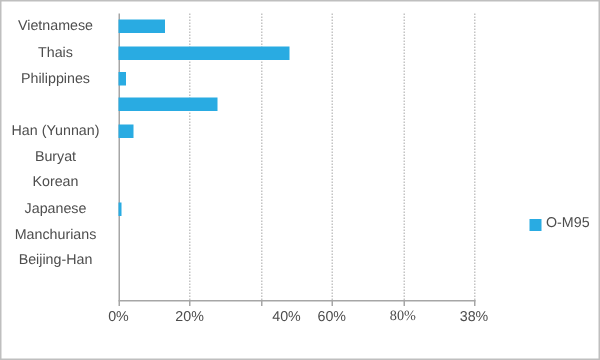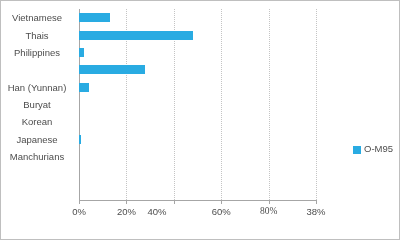--- a/index.html
+++ b/index.html
@@ -206,35 +206,41 @@
       </div>
     </div>
 
     <div class="row">
       <div class="cat-label">Manchurians</div>
       <div class="bar-track">
         <div class="bar" style="width:0px;"></div>
       </div>
     </div>
 
+    <div class="row">
+      <div class="cat-label">Beijing-Han</div>
+      <div class="bar-track">
+        <div class="bar" style="width:0px;"></div>
+      </div>
+    </div>
 
   </div>
 
   <div class="axis-line-x"></div>
   <div class="tick" style="left:78px;"></div>
   <div class="tick" style="left:125.4px;"></div>
   <div class="tick" style="left:172.8px;"></div>
   <div class="tick" style="left:220.2px;"></div>
   <div class="tick" style="left:267.6px;"></div>
   <div class="tick" style="left:315px;"></div>
 
   <div class="xlabels">
     <div class="xlabel" style="left:78px;">0%</div>
     <div class="xlabel" style="left:125.4px;">20%</div>
-    <div class="xlabel" style="left:156px;">40%</div>
+    <div class="xlabel" style="left:190px;">40%</div>
     <div class="xlabel" style="left:220.2px;">60%</div>
     <div class="xlabel" style="left:267.6px;font-family:Liberation Serif, serif;">80%</div>
     <div class="xlabel" style="left:315px;">38%</div>
   </div>
 
   <div class="legend">
     <div class="legend-swatch"></div>
     <div class="legend-text">O-M95</div>
   </div>
 

